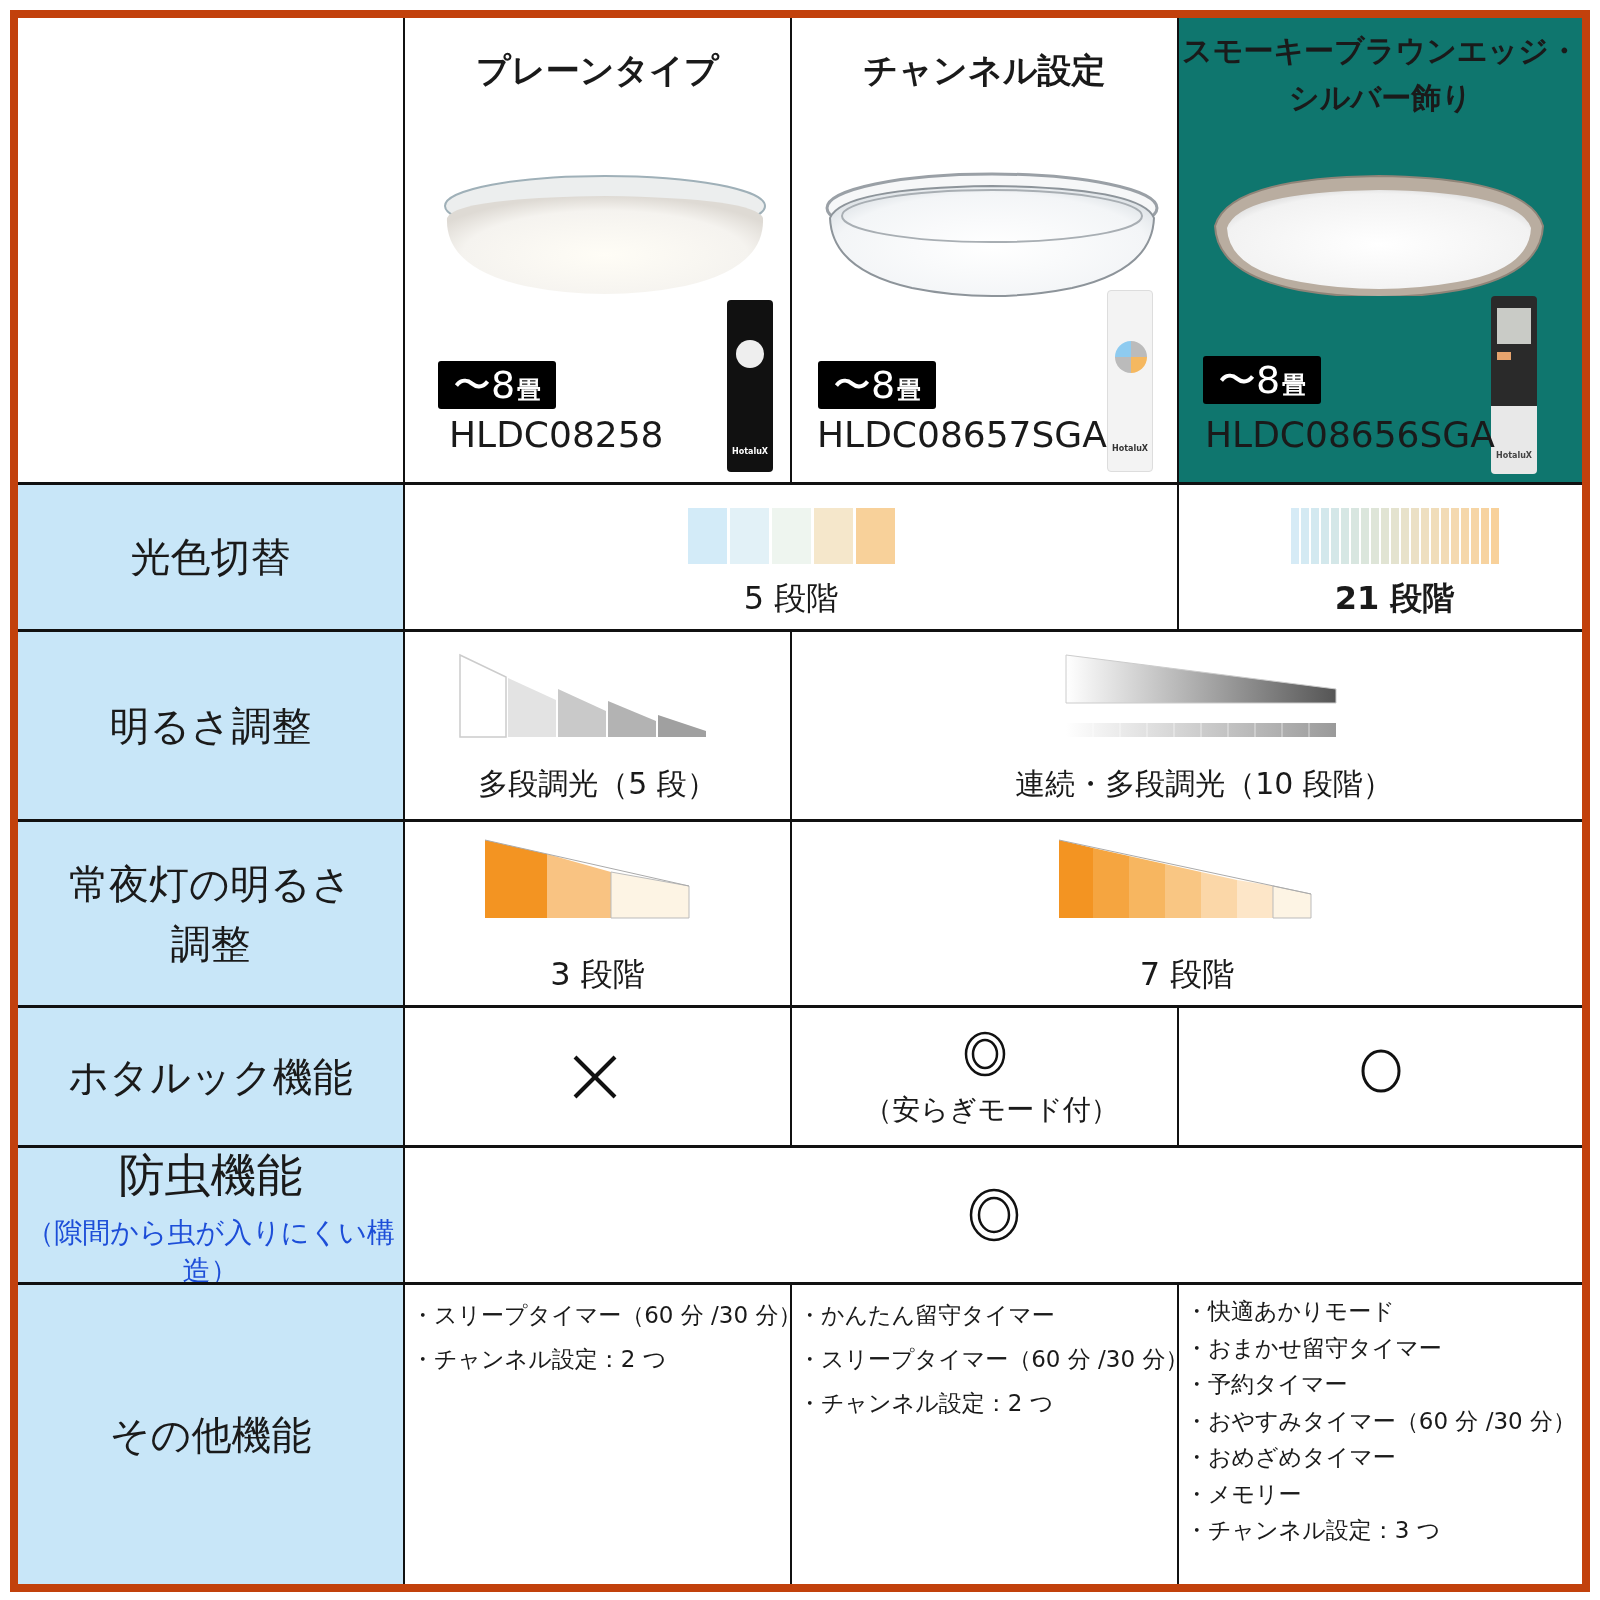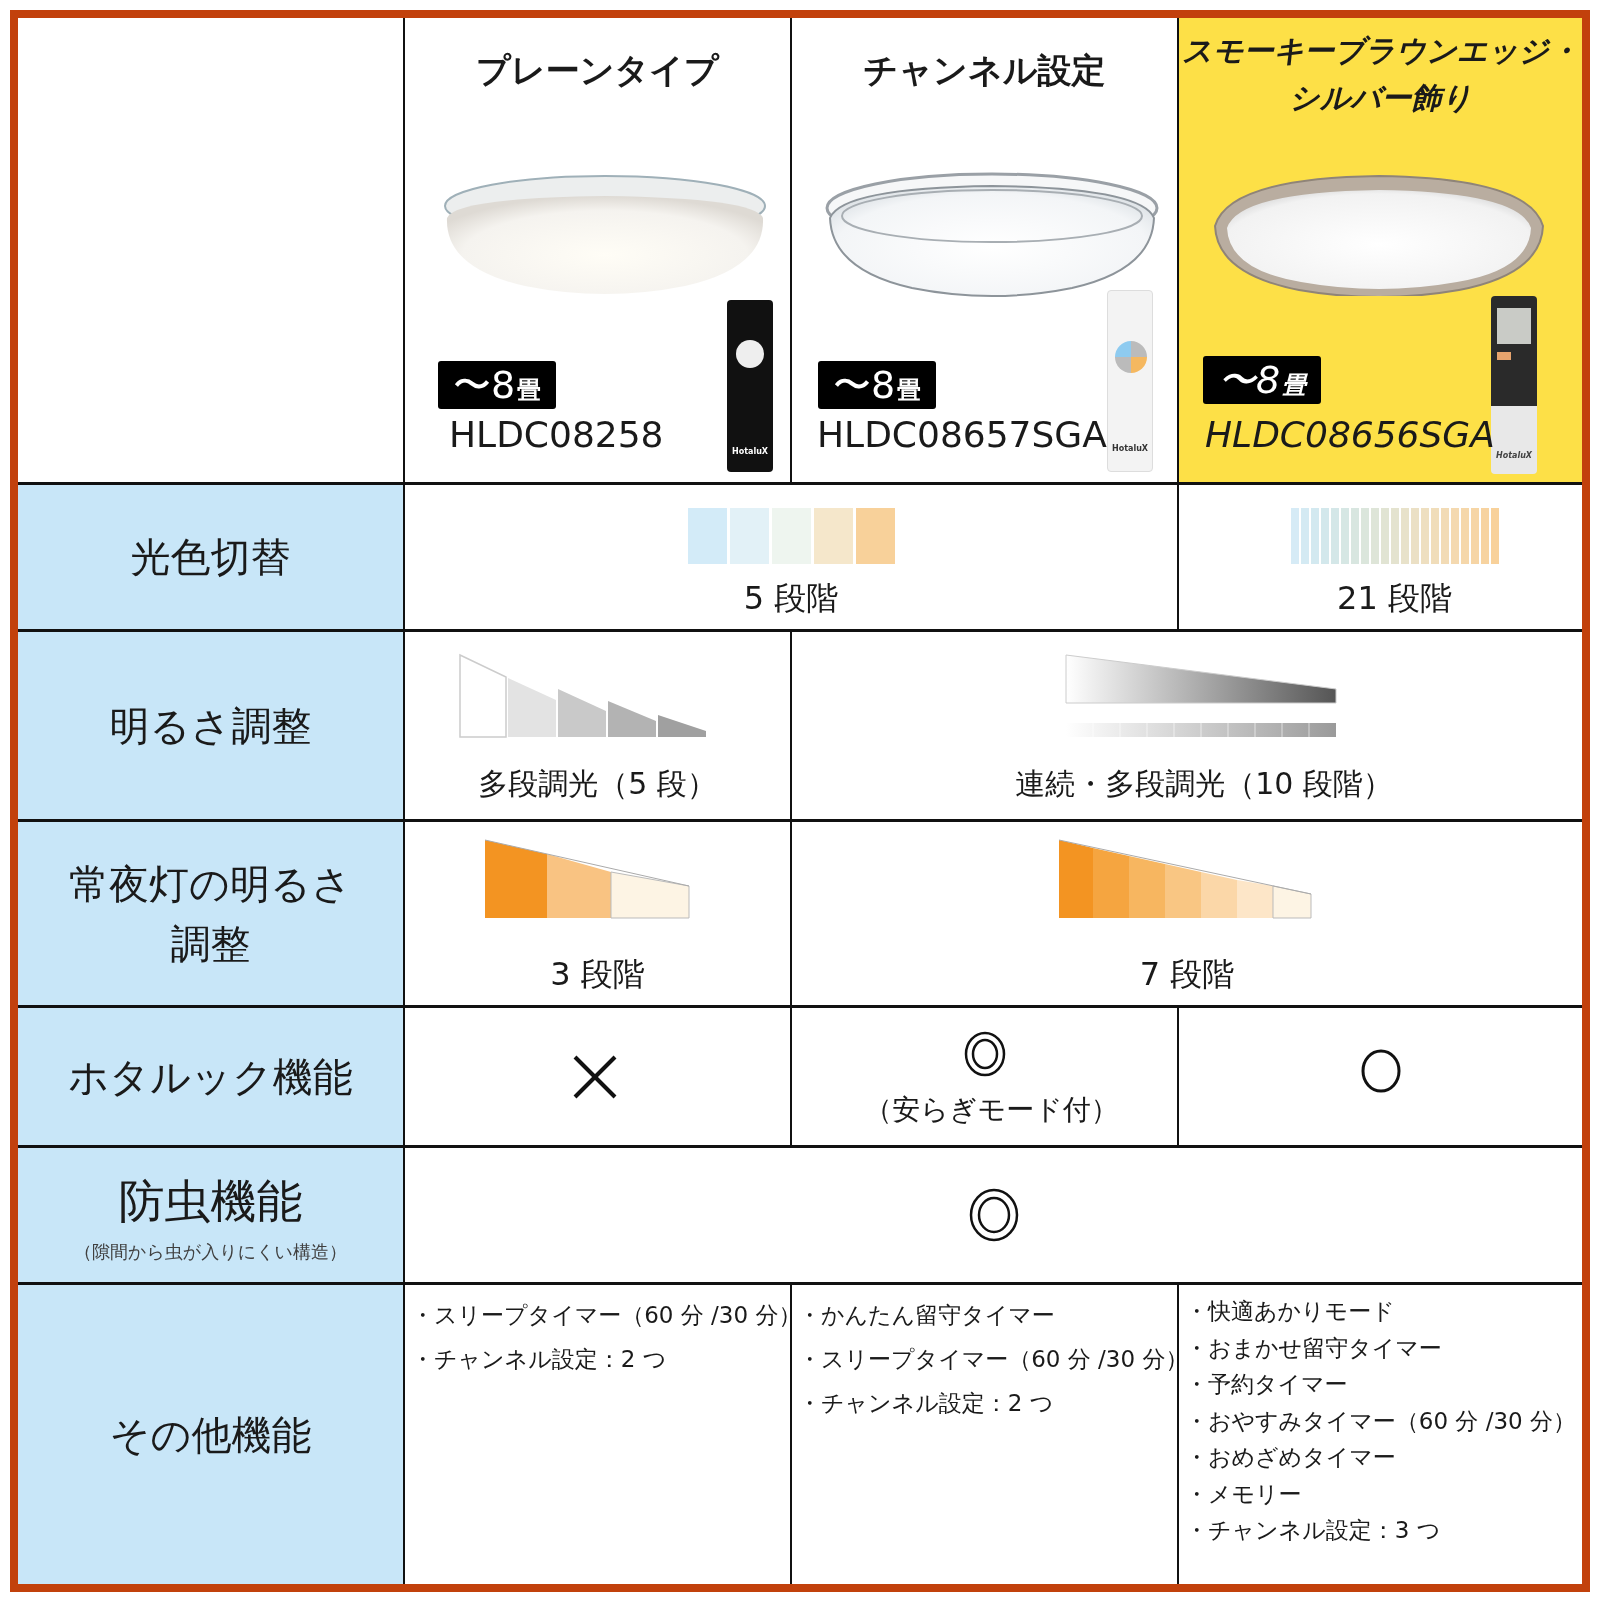--- a/index.html
+++ b/index.html
@@ -15,26 +15,26 @@
     position: absolute; left: 0; top: 0; width: 100%; height: 100%;
     display: grid;
     grid-template-columns: 387px 387px 387px 1fr;
     grid-template-rows: 467px 147px 190px 186px 140px 137px 1fr;
   }
   .cell { position: relative; border-right: 2px solid #111; border-bottom: 3px solid #111; overflow: hidden; }
   .cell.last-col { border-right: none; }
   .cell.last-row { border-bottom: none; }
   .label-cell { background: #c8e6f8; display: flex; flex-direction: column; align-items: center; justify-content: center; text-align: center; }
   .label-text { font-size: 40px; line-height: 1.5; color: #1a1a1a; }
-  .label-sub { font-size: 18px; color: #404040; margin-top: 4px; }
+  .label-sub { font-size: 28px; color: #1d4ed8; margin-top: 4px; }
   .label-big { font-size: 46px; }
 
   
   .hdr { background: #fff; }
-  .hdr.highlight { background: #fde047; font-style: italic; }
+  .hdr.highlight { background: #0f766e; }
   .hdr-title { position: absolute; left: 0; right: 0; top: 28px; text-align: center; font-size: 34px; font-weight: bold; line-height: 1.45; }
   .hdr-title.two { top: 10px; font-size: 30px; line-height: 1.55; }
   .lamp { position: absolute; left: 30px; top: 140px; width: 340px; height: 140px; }
   .badge {
     position: absolute; left: 33px; top: 343px; width: 118px; height: 48px;
     background: #000; color: #fff; border-radius: 3px;
     display: flex; align-items: center; justify-content: center; gap: 2px;
   }
   .badge-main { font-size: 38px; line-height: 1; }
   .badge-unit { font-size: 24px; font-weight: bold; margin-top: 10px; }
@@ -141,21 +141,21 @@
     <div class="cell center-col" style="grid-column: 2 / span 2;">
       <div class="swatches">
         <div style="width:39px; background:#d3ebf8;"></div>
         <div style="width:39px; background:#e2f1f7;"></div>
         <div style="width:39px; background:#eef5ef;"></div>
         <div style="width:39px; background:#f5e7cb;"></div>
         <div style="width:39px; background:#f8d19a;"></div>
       </div>
       <div class="stage-text">5 段階</div>
     </div>
-    <div class="cell center-col last-col" style="padding-left:28px;">
+    <div class="cell center-col last-col" style="padding-left:28px;font-weight:bold;">
       <div class="swatches thin" style="gap:2px;">
         <div style="width:8px; background:#d6ebf6;"></div>
           <div style="width:8px; background:#d4eaf3;"></div>
           <div style="width:8px; background:#d3e9f0;"></div>
         <div style="width:8px; background:#d3e8ec;"></div>
           <div style="width:8px; background:#d4e7e8;"></div>
           <div style="width:8px; background:#d6e7e4;"></div>
         <div style="width:8px; background:#d8e6e0;"></div>
           <div style="width:8px; background:#dbe6dc;"></div>
           <div style="width:8px; background:#dee5d8;"></div>

